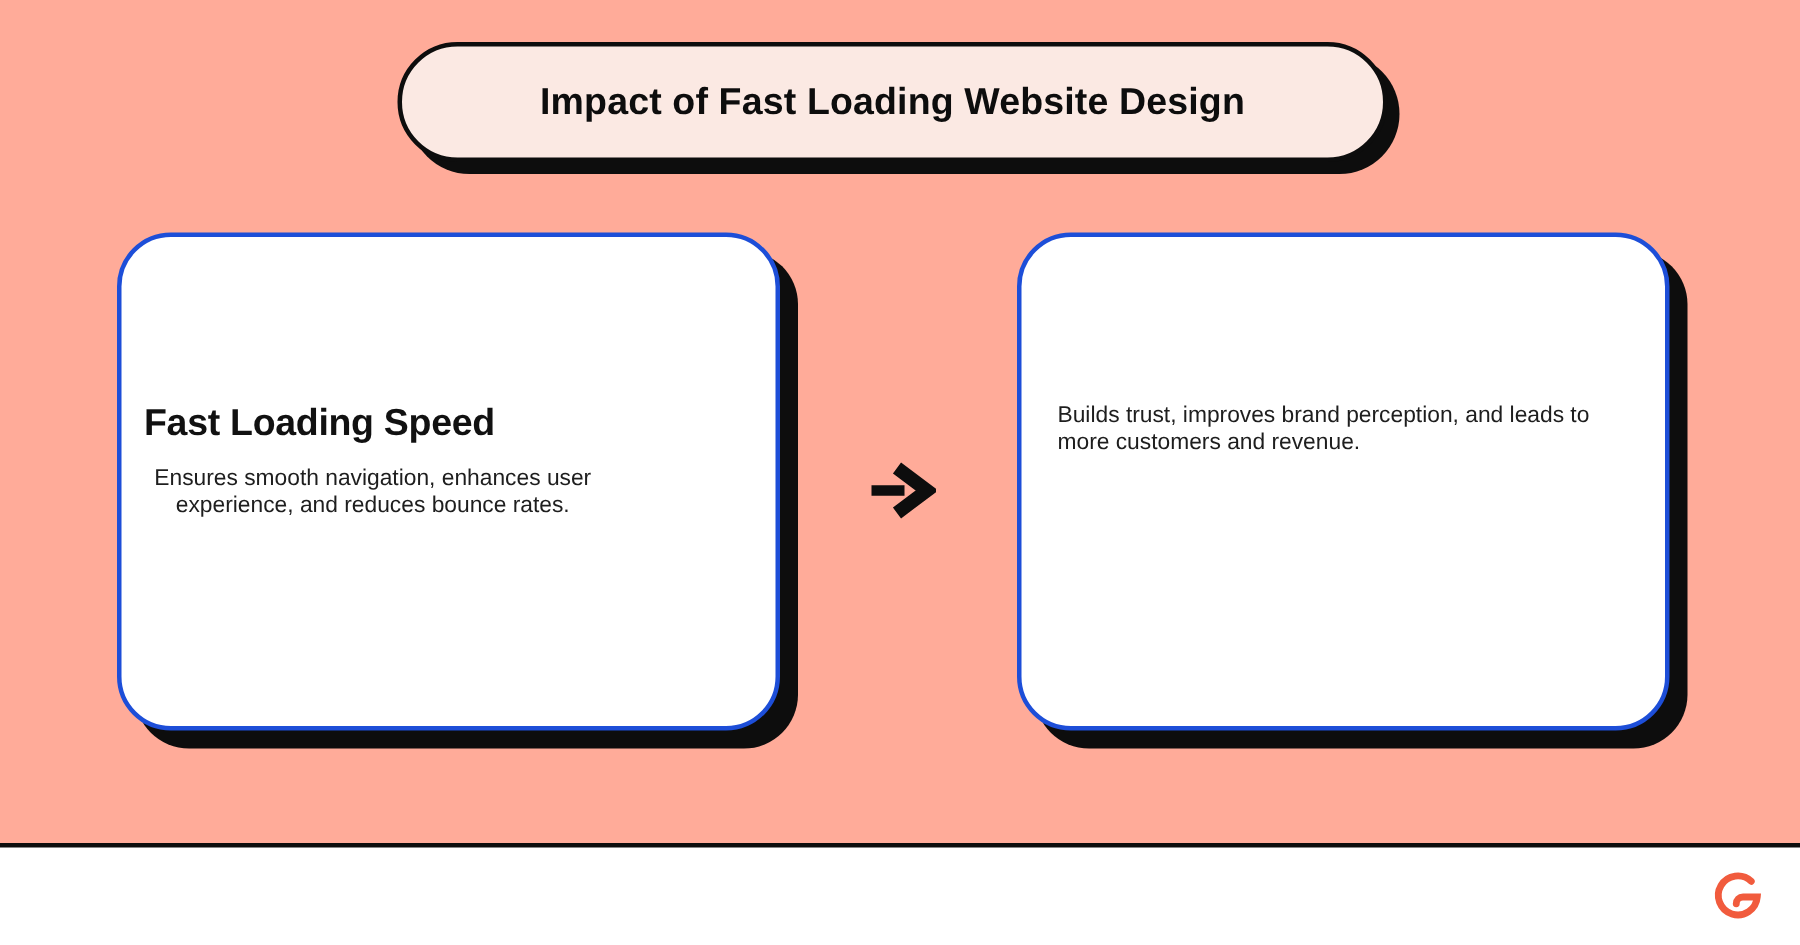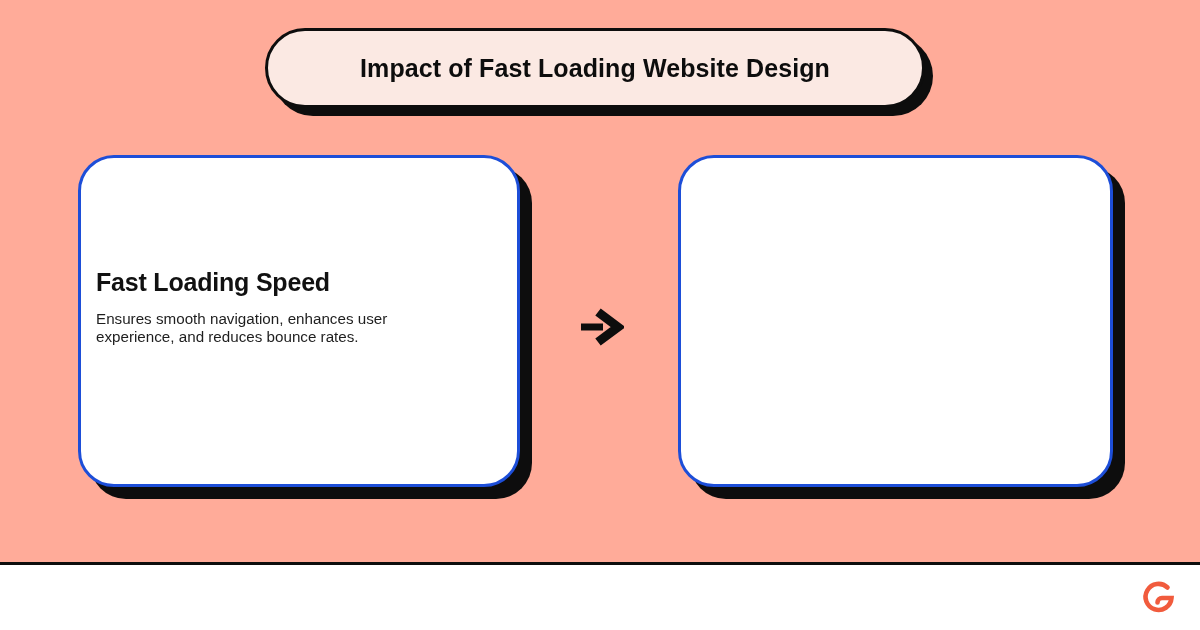--- a/index.html
+++ b/index.html
@@ -50,21 +50,21 @@
   .card p{
     margin:0;
     font-size:15.2px;
     line-height:1.16;
     color:#1e1e1e;
   }
   .card-left{
     left:78px;width:442px;
     padding-left:15px;
   }
-  .card-left p{width:305px;}
+  .card-left p{width:305px;text-align:center;}
   .card-right{
     left:678px;width:435px;
     padding-left:24px;
   }
   .card-right p{width:378px;}
   .arrow{
     position:absolute;
     left:578px;top:305px;
     width:46px;height:44px;
   }
@@ -97,20 +97,21 @@
   </section>
 
   <div class="arrow">
     <svg width="46" height="44" viewBox="0 0 46 44" aria-hidden="true">
       <path d="M3 22 H25" fill="none" stroke="#0D0D0D" stroke-width="7"></path>
       <path d="M20 7 L40 22 L20 37" fill="none" stroke="#0D0D0D" stroke-width="9" stroke-linejoin="miter"></path>
     </svg>
   </div>
 
   <section class="card card-right">
+    <p>Builds trust, improves brand perception, and leads to more customers and revenue.</p>
   </section>
 
   <div class="footer">
     <div class="logo">
       <svg width="38" height="38" viewBox="0 0 38 38" aria-hidden="true">
         <path d="M27.5 8.5 A13 13 0 1 0 31.5 19 L22 19 A4.5 4.5 0 0 0 17.5 23.5" fill="none" stroke="#F15B3D" stroke-width="4.6" stroke-linecap="round"></path>
       </svg>
     </div>
   </div>
 

